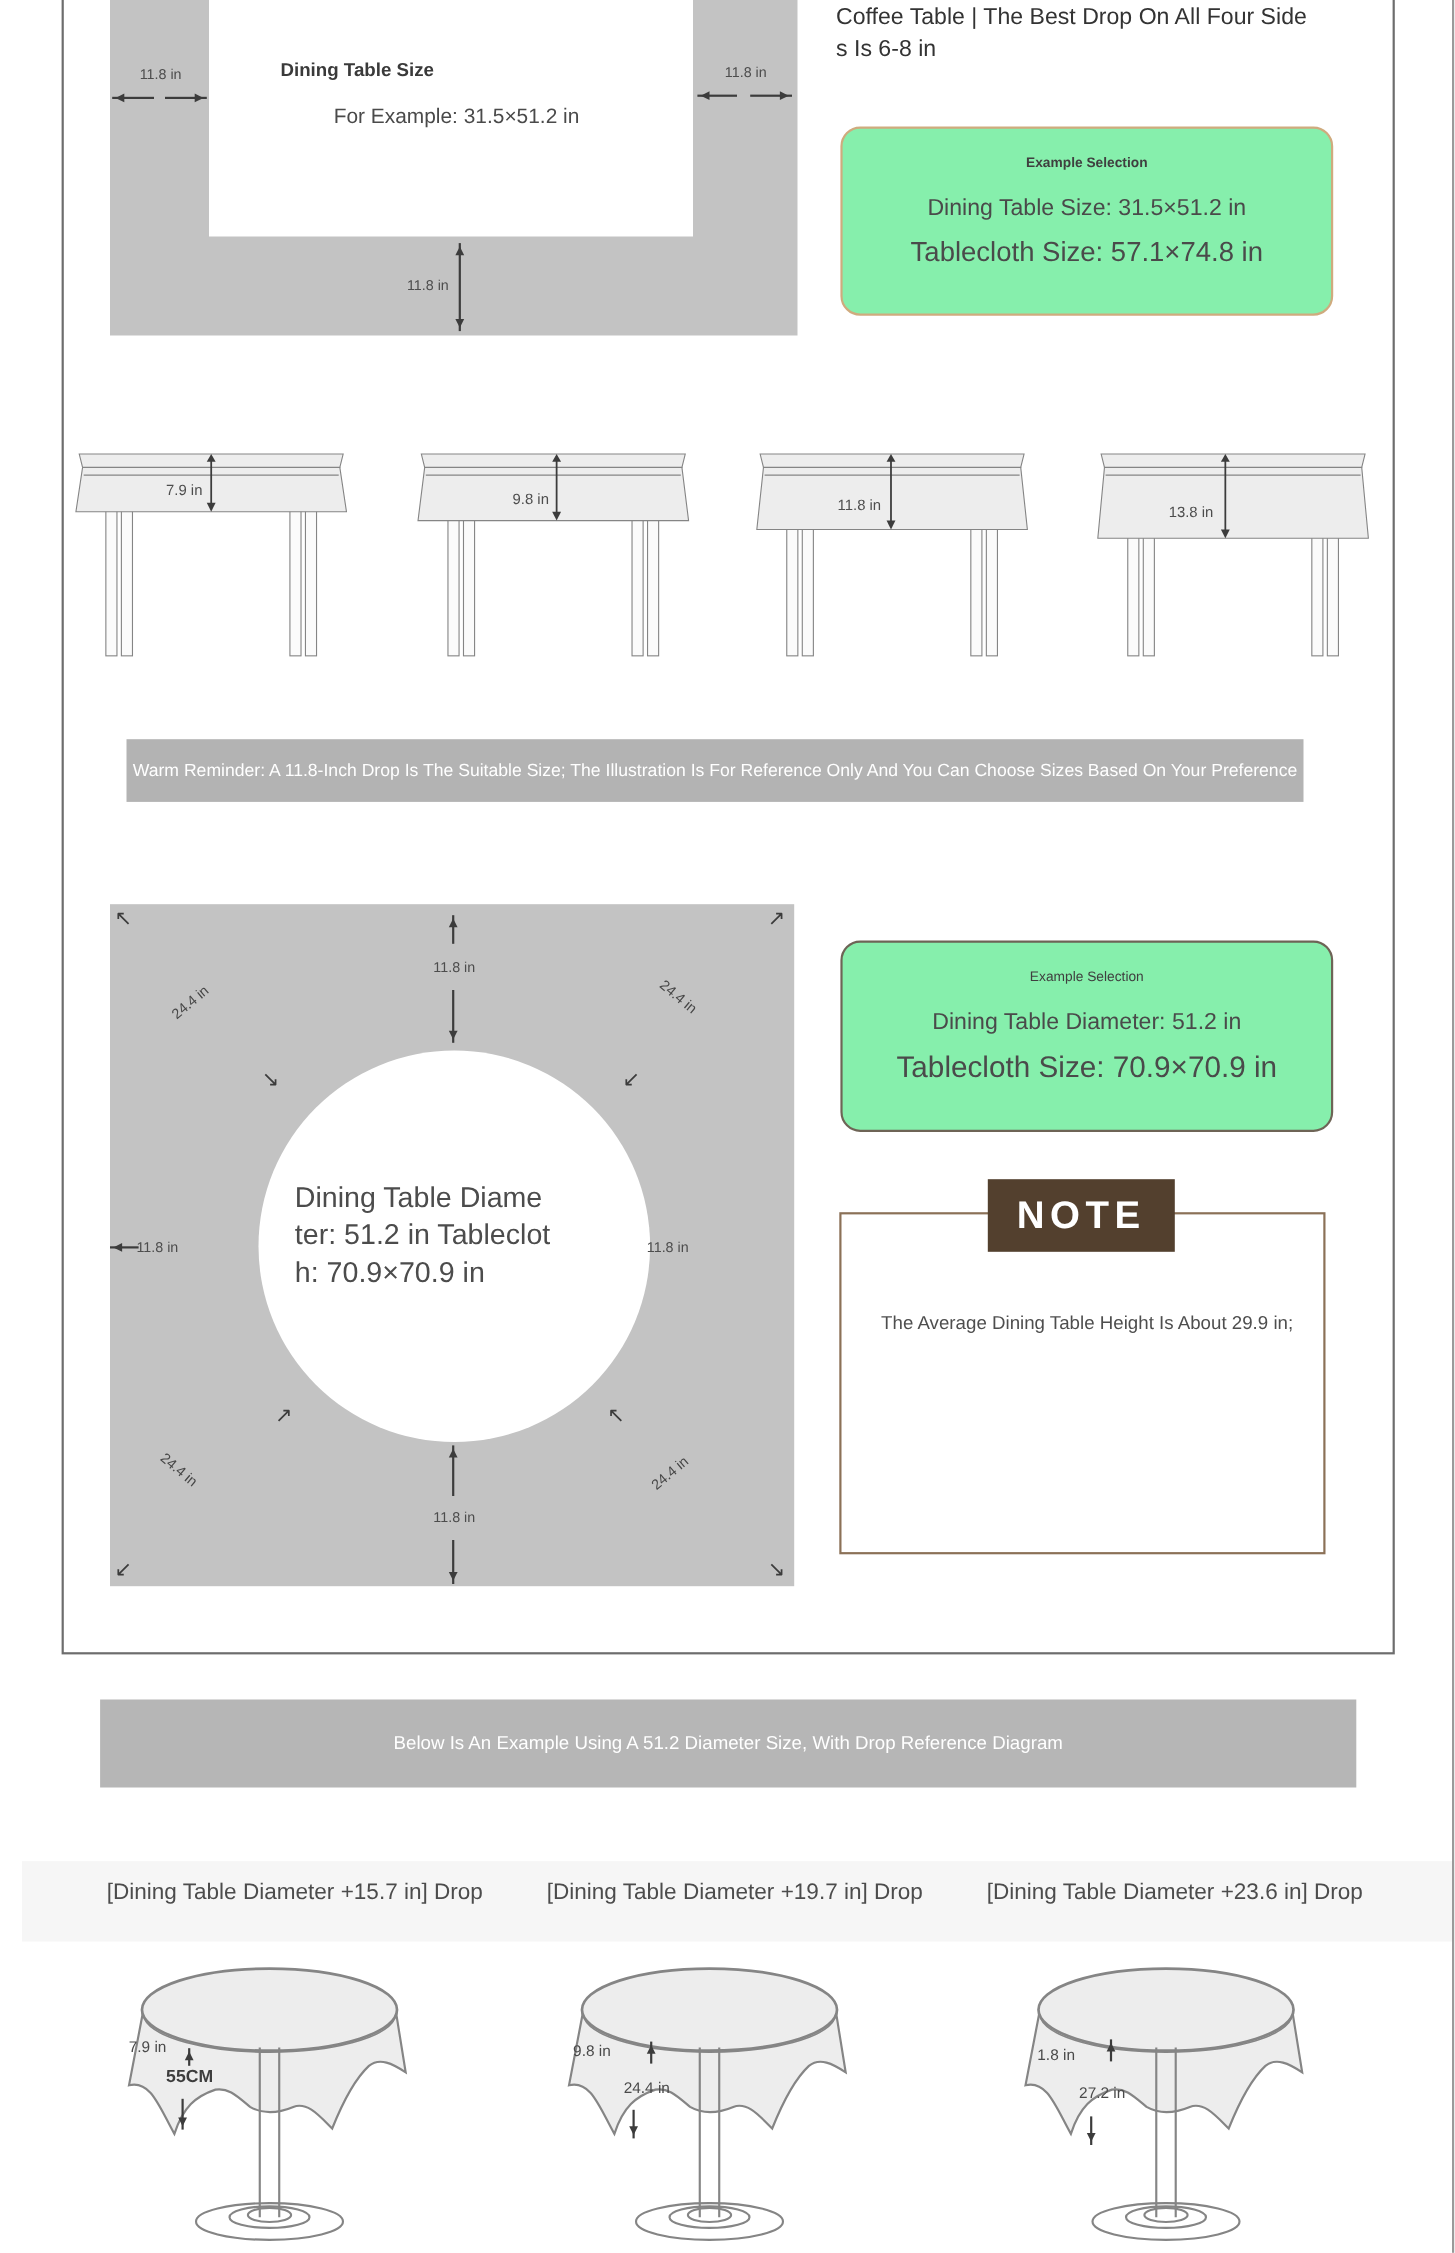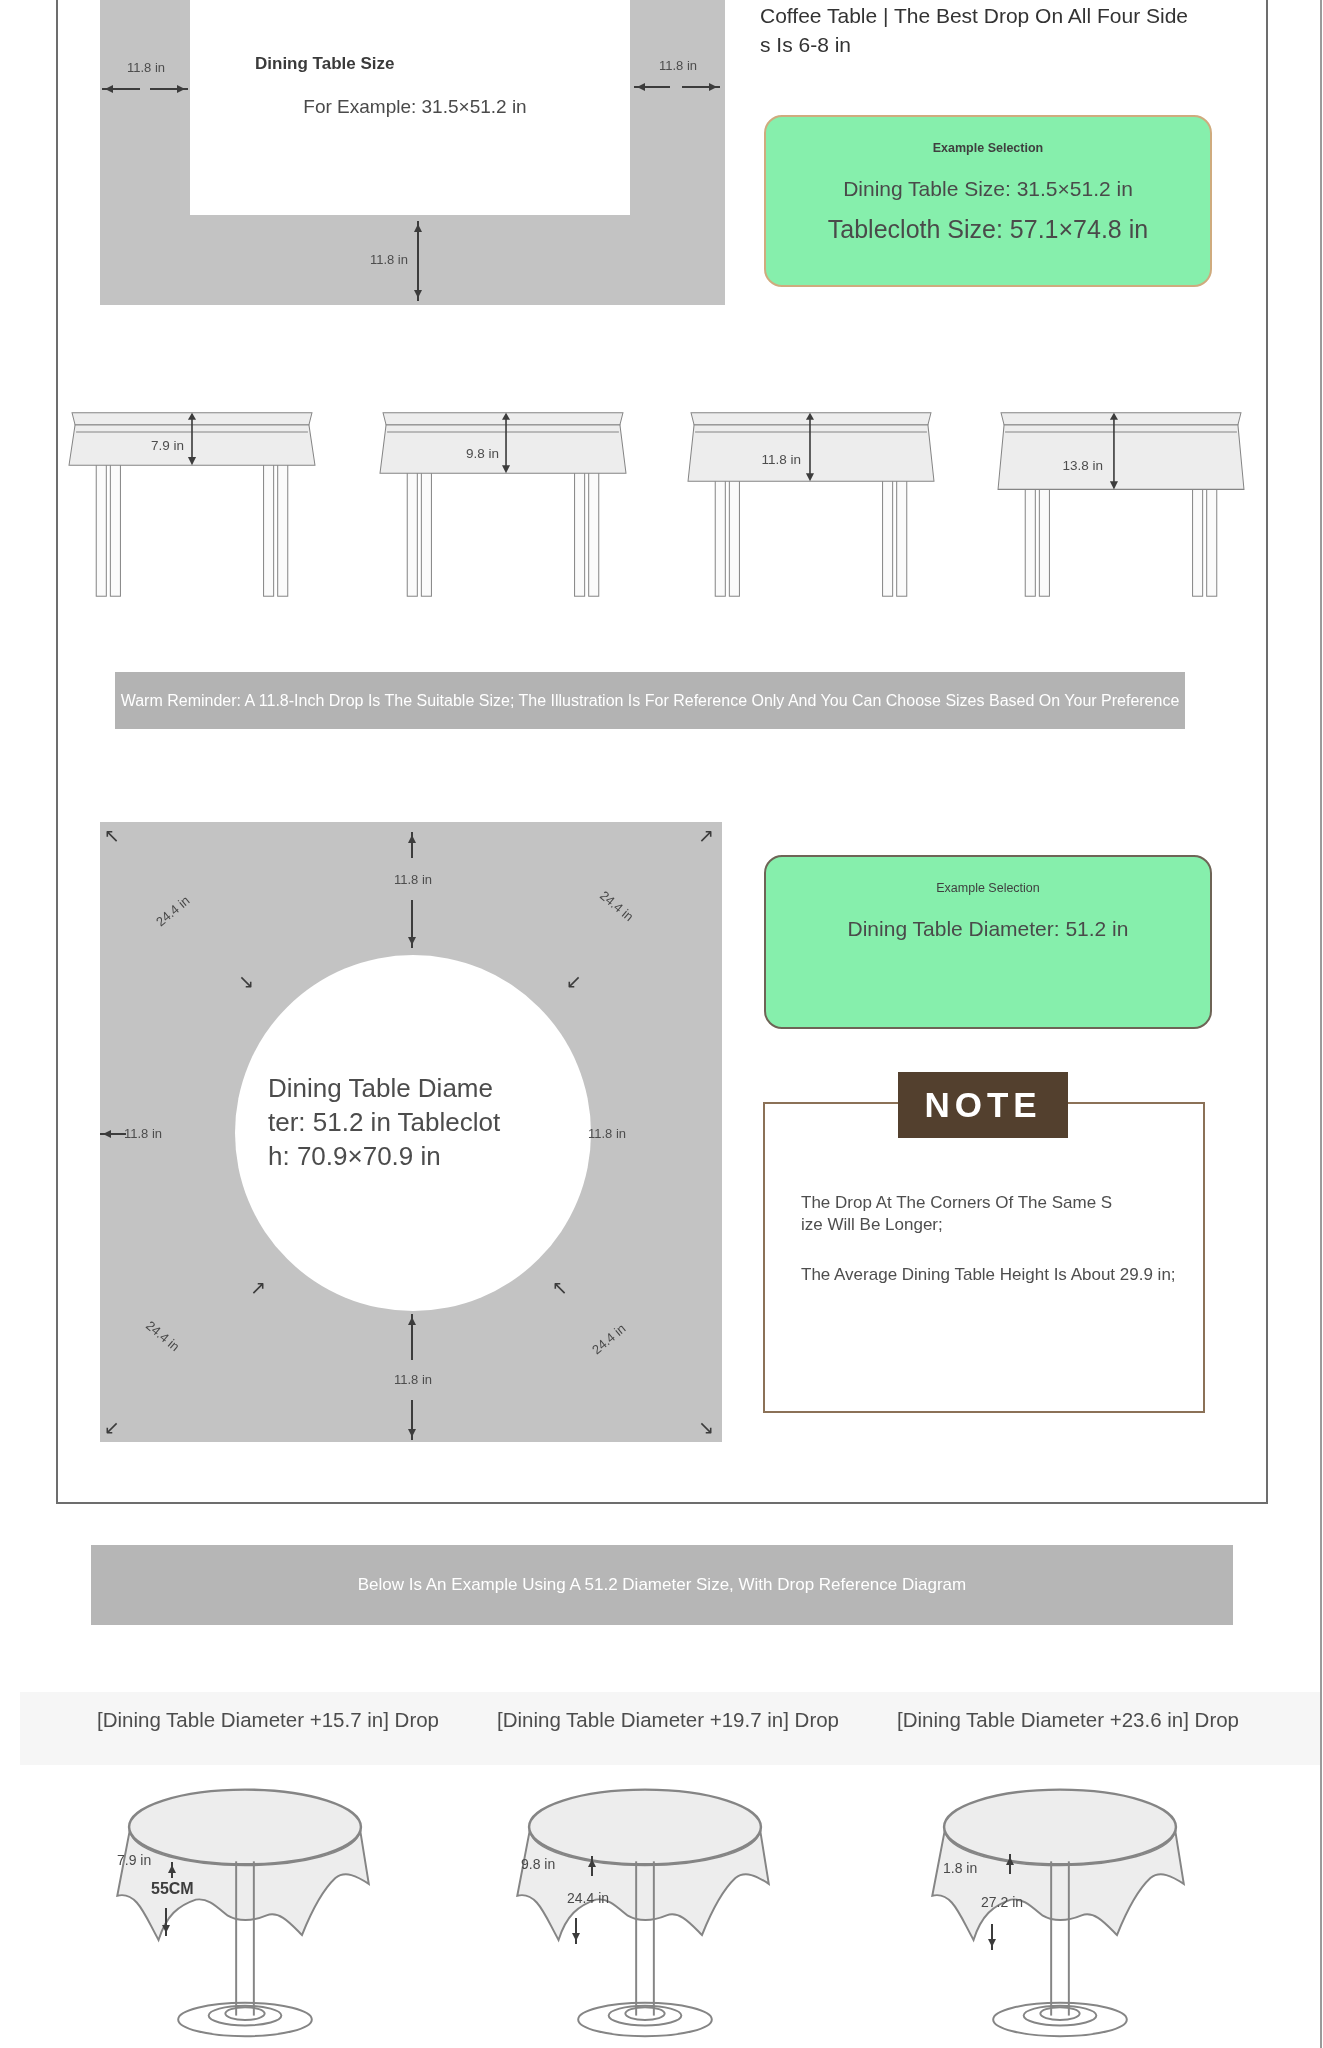--- a/index.html
+++ b/index.html
@@ -213,25 +213,24 @@
 <span class="diag" style="left:552px;top:1278px;">↖</span>
 
 <div class="dl dl-tl">24.4 in</div>
 <div class="dl dl-tr">24.4 in</div>
 <div class="dl dl-bl">24.4 in</div>
 <div class="dl dl-br">24.4 in</div>
 
 <div class="abs ex-box ex-box2">
   <div class="ex-head">Example Selection</div>
   <div class="ex-line1">Dining Table Diameter: 51.2 in</div>
+  <div class="ex-line2" style="font-size:27px;">Tablecloth Size: 70.9×70.9 in</div>
 </div>
 
 <div class="abs note-box">
-  <p>The Drop At The Corners Of The Same S
-ize Will Be Longer;</p>
   <p>The Average Dining Table Height Is About 29.9 in;</p>
 </div>
 <div class="abs note-badge">NOTE</div>
 
 <div class="abs banner banner2">Below Is An Example Using A 51.2 Diameter Size, With Drop Reference Diagram</div>
 
 <div class="abs headings-band"></div>
 <div class="abs headings-row">
   <div class="heading">[Dining Table Diameter +15.7 in] Drop</div>
   <div class="heading">[Dining Table Diameter +19.7 in] Drop</div>

